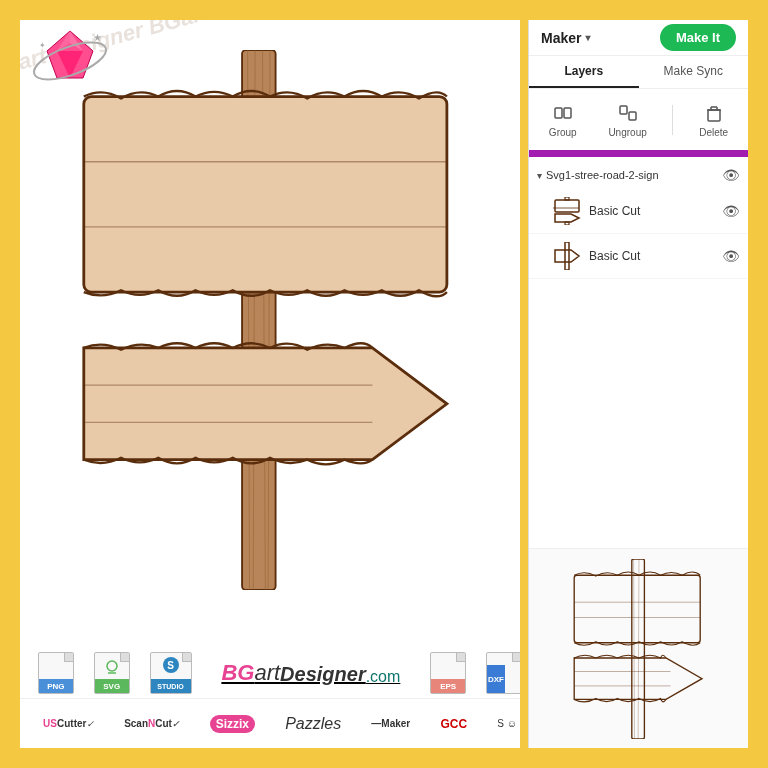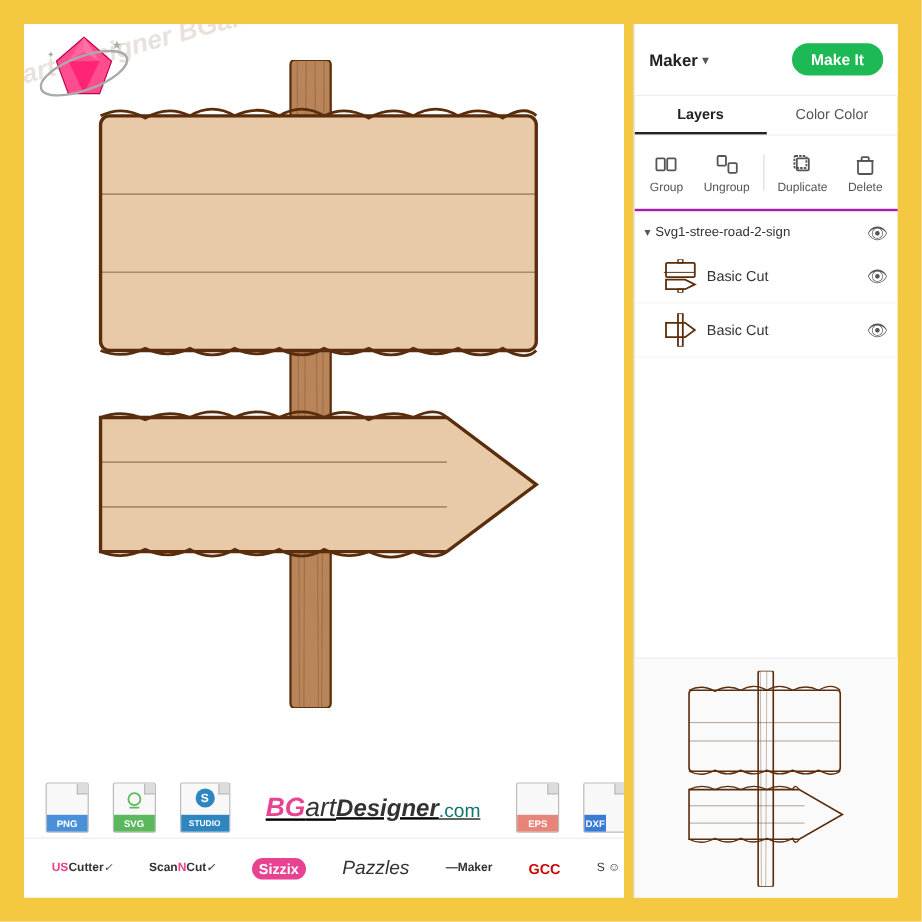--- a/index.html
+++ b/index.html
@@ -65,21 +65,21 @@
       border-left: 1px solid #ddd;
       display: flex;
       flex-direction: column;
     }
 
     
     .panel-header {
       display: flex;
       align-items: center;
       justify-content: space-between;
-      padding: 16px 12px;
+      padding: 4px 12px;
       border-bottom: 1px solid #eee;
       background: white;
     }
     .maker-dropdown {
       display: flex;
       align-items: center;
       gap: 4px;
       font-size: 14px;
       font-weight: 600;
       color: #222;
@@ -119,21 +119,21 @@
       border-bottom: 2px solid #222;
       font-weight: 600;
     }
 
     
     .panel-toolbar {
       display: flex;
       align-items: center;
       justify-content: space-around;
       padding: 8px 4px;
-      border-bottom: 2px solid #a21caf;
+      border-bottom: 7px solid #a21caf;
     }
     .toolbar-item {
       display: flex;
       flex-direction: column;
       align-items: center;
       gap: 2px;
       cursor: pointer;
       padding: 4px 6px;
       border-radius: 4px;
     }
@@ -298,21 +298,21 @@
     <div style="display:flex;flex-direction:column;align-items:center;gap:1px;">
       <div style="width:36px;height:42px;border:1.5px solid #bbb;border-radius:2px;background:#f8f8f8;position:relative;">
         <div style="position:absolute;top:0;right:0;width:9px;height:9px;background:#ddd;border-left:1px solid #bbb;border-bottom:1px solid #bbb;"></div>
         <div style="position:absolute;bottom:0;left:0;right:0;background:#e8857a;height:14px;display:flex;align-items:center;justify-content:center;font-size:8px;font-weight:800;color:white;">EPS</div>
       </div>
     </div>
 
     <div style="display:flex;flex-direction:column;align-items:center;gap:1px;">
       <div style="width:36px;height:42px;border:1.5px solid #bbb;border-radius:2px;background:#f8f8f8;position:relative;">
         <div style="position:absolute;top:0;right:0;width:9px;height:9px;background:#ddd;border-left:1px solid #bbb;border-bottom:1px solid #bbb;"></div>
-        <div style="position:absolute;bottom:0;left:0;right:16px;background:#3a7bd5;height:14px;display:flex;align-items:center;justify-content:center;font-size:8px;font-weight:800;color:white;">DXF</div>
+        <div style="position:absolute;bottom:0;left:0;right:16px;background:#3a7bd5;height:28px;display:flex;align-items:center;justify-content:center;font-size:8px;font-weight:800;color:white;">DXF</div>
       </div>
     </div>
   </div>
 
   <div style="position:absolute;bottom:0;left:0;width:520px;height:50px;background:white;display:flex;align-items:center;justify-content:space-around;padding:0 8px;border-top:1px solid #eee;">
     <span style="font-size:10px;font-weight:700;color:#333;"><span style="color:#e84393;">US</span>Cutter<span style="font-style:italic;font-weight:400;font-size:9px;">✓</span></span>
     <span style="font-size:10px;font-weight:700;color:#333;">Scan<span style="color:#e84393;">N</span>Cut<span style="font-style:italic;font-size:9px;color:#555;">✓</span></span>
     <span style="font-size:12px;font-weight:700;background:#e84393;color:white;padding:2px 6px;border-radius:12px;">Sizzix</span>
     <span style="font-size:16px;font-weight:400;color:#333;font-style:italic;">Pazzles</span>
     <span style="font-size:10px;font-weight:700;color:#333;">—Maker</span>
@@ -329,21 +329,21 @@
       <span class="chevron-down">▾</span>
     </div>
     <button class="make-it-btn">Make It</button>
   </div>
 
   <div class="panel-tabs">
     <div class="panel-tab active">
       <span>Layers</span>
     </div>
     <div class="panel-tab">
-      <span>Color Color</span>
+      <span>Make Sync</span>
     </div>
   </div>
 
   <div class="panel-toolbar">
     <div class="toolbar-item">
       <div class="toolbar-icon">
         <svg width="20" height="20" viewBox="0 0 20 20">
           <rect x="2" y="5" width="7" height="10" rx="1" fill="none" stroke="#555" stroke-width="1.5"></rect>
           <rect x="11" y="5" width="7" height="10" rx="1" fill="none" stroke="#555" stroke-width="1.5"></rect>
         </svg>
@@ -353,29 +353,20 @@
     <div class="toolbar-item">
       <div class="toolbar-icon">
         <svg width="20" height="20" viewBox="0 0 20 20">
           <rect x="2" y="3" width="7" height="8" rx="1" fill="none" stroke="#555" stroke-width="1.5"></rect>
           <rect x="11" y="9" width="7" height="8" rx="1" fill="none" stroke="#555" stroke-width="1.5"></rect>
         </svg>
       </div>
       <span class="toolbar-label">Ungroup</span>
     </div>
     <div class="toolbar-separator"></div>
-    <div class="toolbar-item">
-      <div class="toolbar-icon">
-        <svg width="20" height="20" viewBox="0 0 20 20">
-          <rect x="5" y="5" width="10" height="10" rx="1" fill="none" stroke="#555" stroke-width="1.5"></rect>
-          <rect x="3" y="3" width="10" height="10" rx="1" fill="none" stroke="#555" stroke-width="1.5" stroke-dasharray="2,1"></rect>
-        </svg>
-      </div>
-      <span class="toolbar-label">Duplicate</span>
-    </div>
     <div class="toolbar-item">
       <div class="toolbar-icon">
         <svg width="20" height="20" viewBox="0 0 20 20">
           <rect x="4" y="7" width="12" height="11" rx="1" fill="none" stroke="#555" stroke-width="1.5"></rect>
           <line x1="3" y1="7" x2="17" y2="7" stroke="#555" stroke-width="1.5"></line>
           <line x1="7" y1="7" x2="7" y2="4" stroke="#555" stroke-width="1.5"></line>
           <line x1="13" y1="7" x2="13" y2="4" stroke="#555" stroke-width="1.5"></line>
           <line x1="7" y1="4" x2="13" y2="4" stroke="#555" stroke-width="1.5"></line>
         </svg>
       </div>

